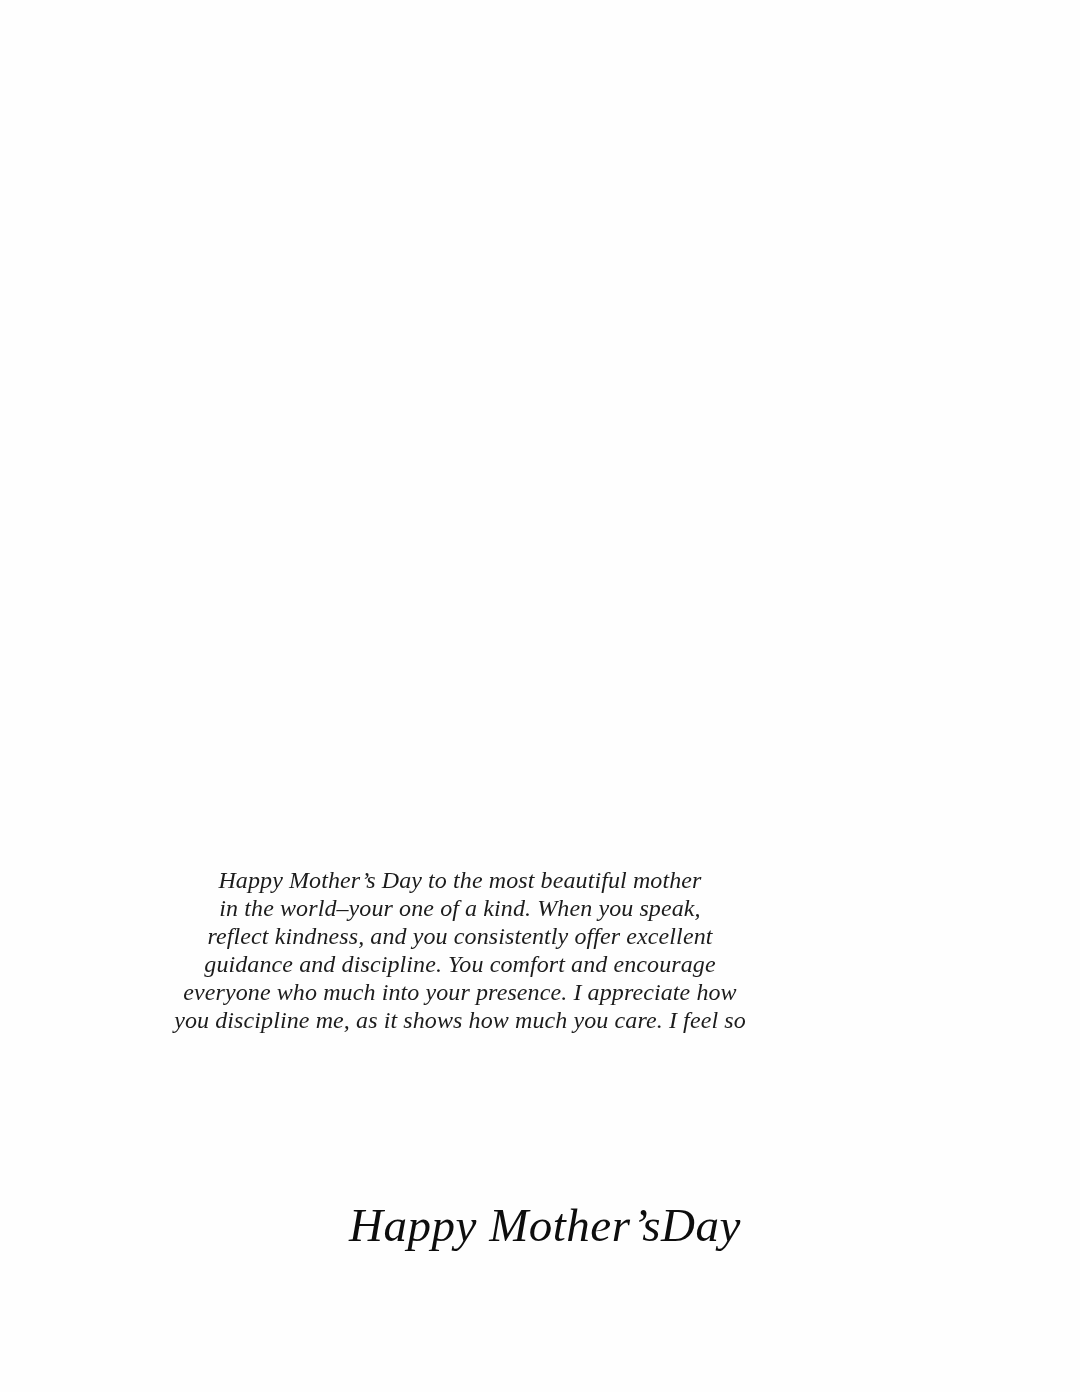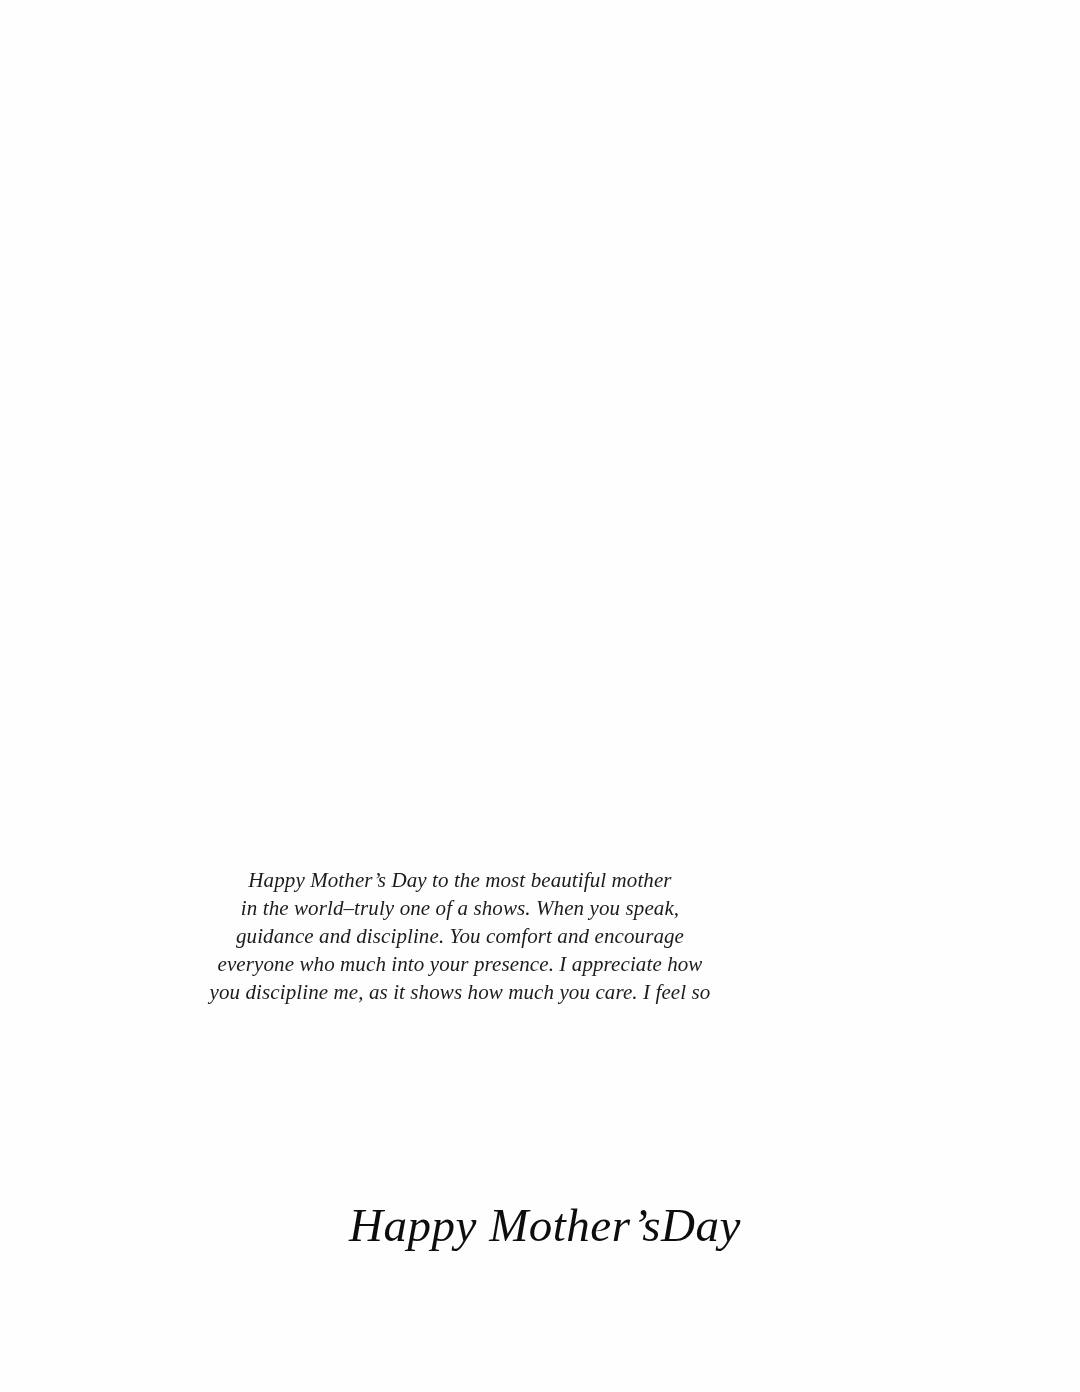--- a/index.html
+++ b/index.html
@@ -22,21 +22,21 @@
       height: 1392px;
       background: #fefefe;
     }
     .message {
       position: absolute;
       left: 0;
       width: 920px;
       top: 866px;
       text-align: center;
       font-style: italic;
-      font-size: 21px;
+      font-size: 24px;
       line-height: 28px;
       letter-spacing: 0.1px;
       color: #1c1c1c;
     }
     .message .line {
       display: block;
       white-space: nowrap;
     }
     .closing {
       position: absolute;
@@ -50,20 +50,21 @@
       color: #0d0d0d;
       letter-spacing: 0.5px;
     }
   </style>
 </head>
 <body>
 
 <div class="page">
   <div class="message">
     <span class="line">Happy Mother’s Day to the most beautiful mother</span>
-    <span class="line">in the world–truly one of a shows. When you speak,</span>
+    <span class="line">in the world–your one of a kind. When you speak,</span>
+    <span class="line">reflect kindness, and you consistently offer excellent</span>
     <span class="line">guidance and discipline. You comfort and encourage</span>
     <span class="line">everyone who much into your presence. I appreciate how</span>
     <span class="line">you discipline me, as it shows how much you care. I feel so</span>
   </div>
 
   <div class="closing">Happy Mother’sDay</div>
 </div>
 
 </body></html>

